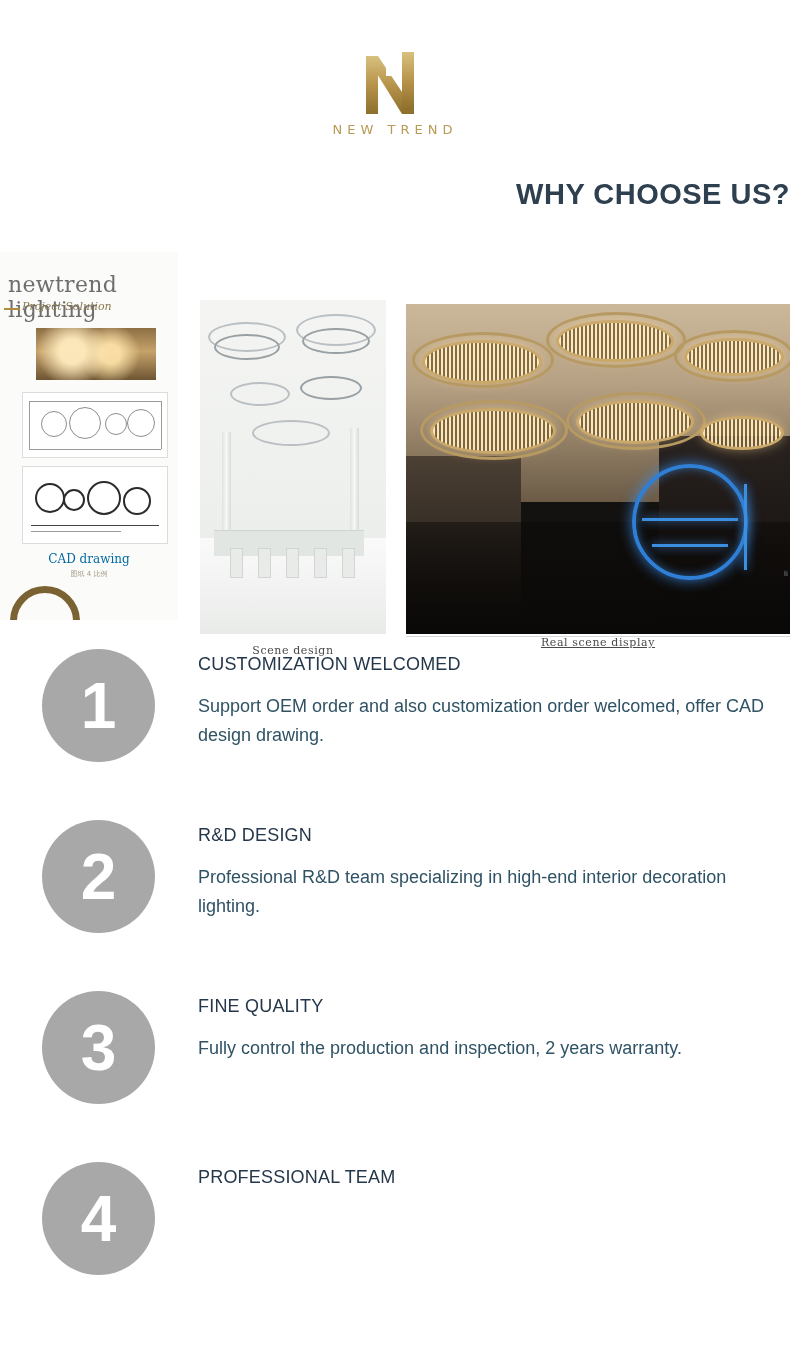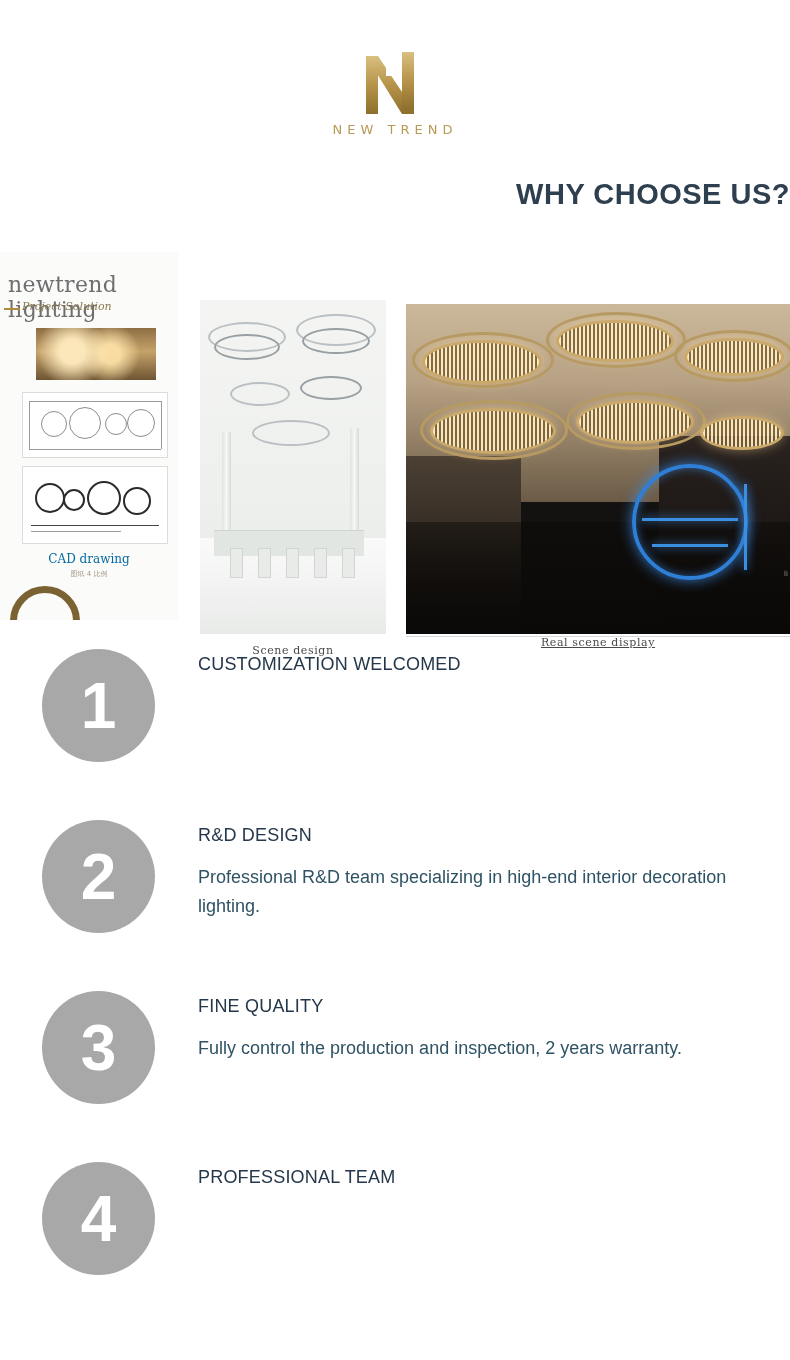--- a/index.html
+++ b/index.html
@@ -424,20 +424,21 @@
     <div class="band-divider"></div>
     <div class="caption cap-scene">Scene design</div>
     <div class="caption cap-real">Real scene display</div>
   </div>
 
   <div class="features">
 
     <div class="feature">
       <div class="num-circle">1</div>
       <div class="feat-title">CUSTOMIZATION WELCOMED</div>
+      <div class="feat-desc">Support OEM order and also customization order welcomed, offer CAD design drawing.</div>
     </div>
 
     <div class="feature">
       <div class="num-circle">2</div>
       <div class="feat-title">R&amp;D DESIGN</div>
       <div class="feat-desc">Professional R&amp;D team specializing in high-end interior decoration lighting.</div>
     </div>
 
     <div class="feature">
       <div class="num-circle">3</div>

